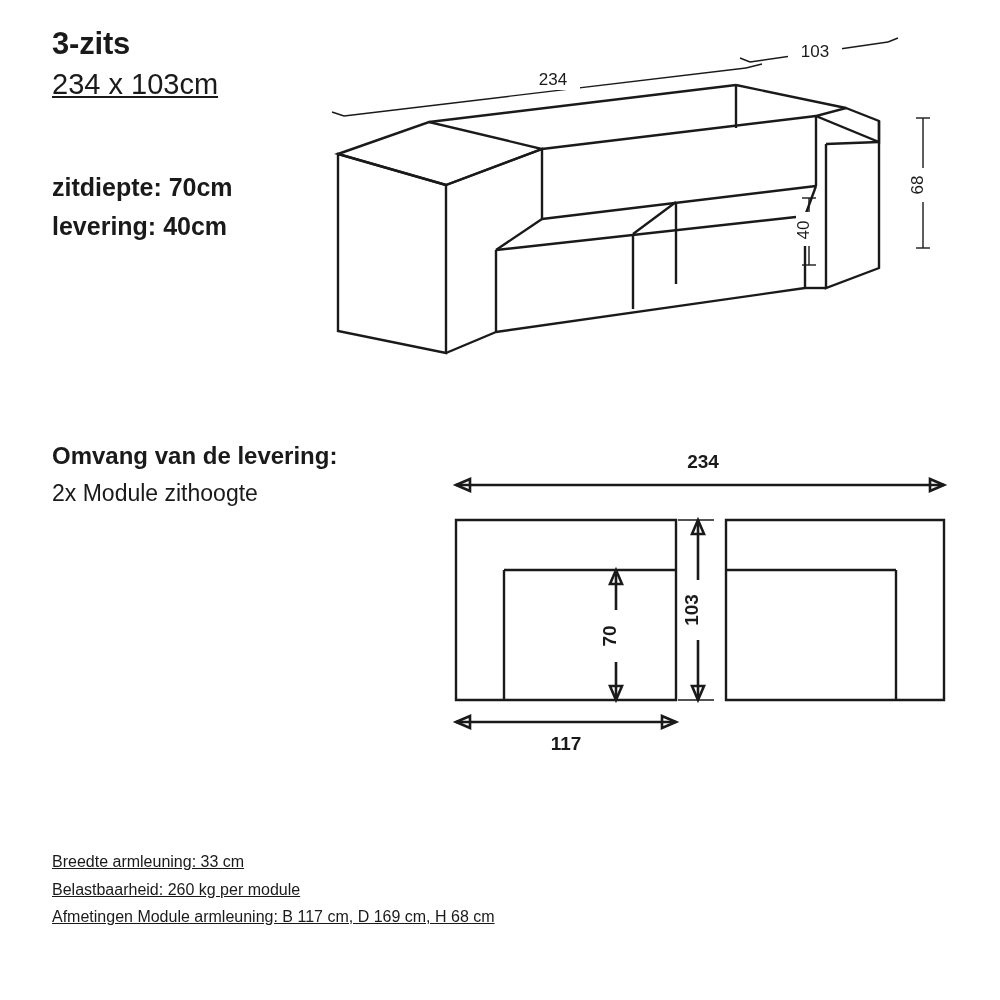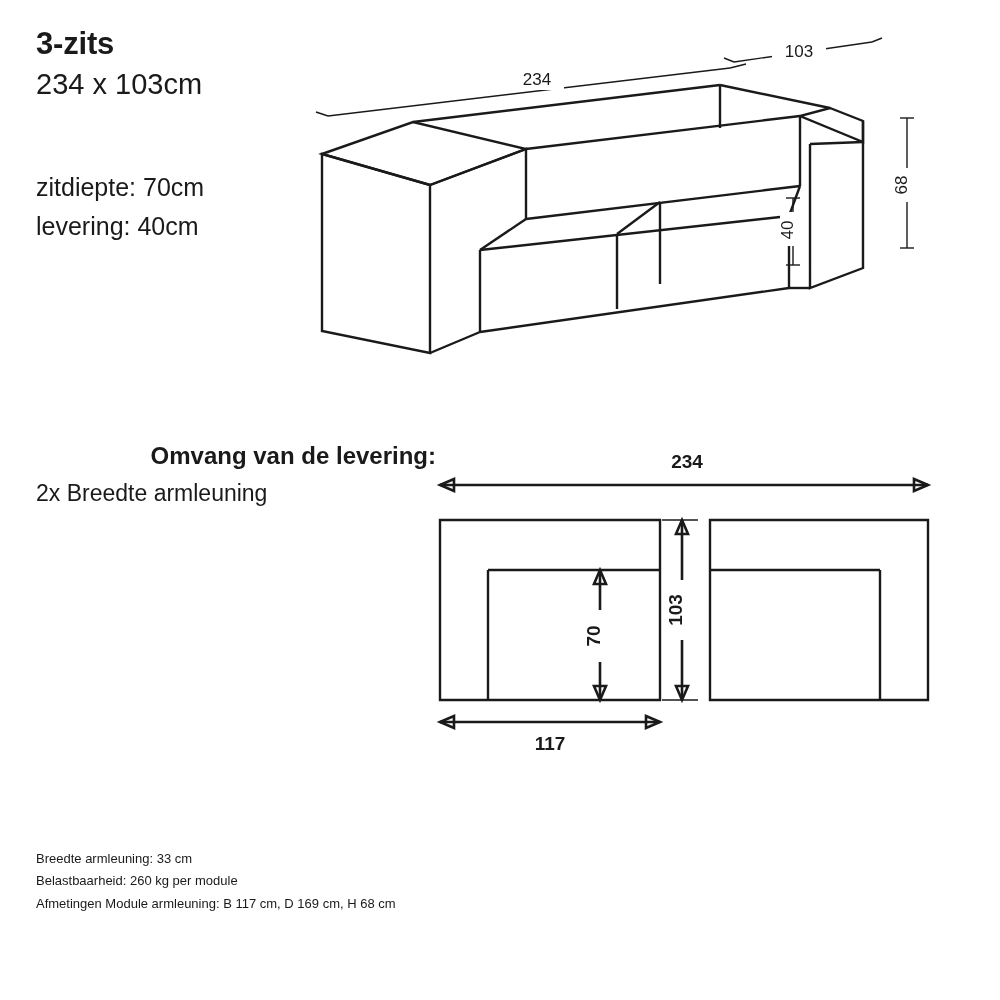--- a/index.html
+++ b/index.html
@@ -11,20 +11,21 @@
     width: 1000px;
     height: 1000px;
     position: relative;
     font-family: "Liberation Sans", sans-serif;
     color: #1a1a1a;
     overflow: hidden;
   }
   .page {
     position: absolute;
     inset: 0;
+    margin-left: 16px;
   }
 
   
   .title-block {
     position: absolute;
     left: 36px;
     top: 26px;
     width: 300px;
   }
   .title-main {
@@ -32,62 +33,64 @@
     font-weight: bold;
     letter-spacing: -0.2px;
     line-height: 1.15;
     margin: 0;
   }
   .title-sub {
     font-size: 29px;
     font-weight: normal;
     line-height: 1.25;
     margin: 4px 0 0 0;
+    text-decoration: underline;
   }
   .spec-lines {
     position: absolute;
     left: 36px;
     top: 168px;
     width: 320px;
   }
   .spec-line {
     font-size: 25px;
     line-height: 1.55;
     white-space: nowrap;
+    font-weight: bold;
   }
 
   .scope-block {
     position: absolute;
     left: 36px;
     top: 442px;
     width: 400px;
   }
   .scope-title {
     font-size: 24px;
     font-weight: bold;
     margin: 0;
     line-height: 1.2;
-    text-align: right;
   }
   .scope-item {
     font-size: 23px;
     margin-top: 8px;
     line-height: 1.25;
   }
 
   .footnotes {
     position: absolute;
     left: 36px;
     top: 848px;
     width: 700px;
   }
   .footnote {
-    font-size: 13px;
+    font-size: 16px;
     line-height: 1.72;
     white-space: nowrap;
+    text-decoration: underline;
   }
 
   
   .draw {
     position: absolute;
   }
   #perspective-drawing {
     left: 300px;
     top: 20px;
   }
@@ -199,21 +202,21 @@
       <path class="ln thin" d="M 486 178 L 500 178"></path>
       <path class="ln thin" d="M 493 178 L 493 245"></path>
       <path class="ln thin" d="M 486 245 L 500 245"></path>
       <rect x="480" y="192" width="26" height="34" fill="#ffffff"></rect>
       <text class="dimtext" x="493" y="210" text-anchor="middle" transform="rotate(-90 493 210)">40</text>
     </g>
   </svg>
 
   <div class="scope-block">
     <div class="scope-title">Omvang van de levering:</div>
-    <div class="scope-item">2x Breedte armleuning</div>
+    <div class="scope-item">2x Module zithoogte</div>
   </div>
 
   <svg class="draw" id="plan-drawing" width="560" height="340" viewBox="0 0 560 340">
 
     <g>
       <path class="ln dim-ln-b" d="M 30 55 L 518 55"></path>
       <path class="ln dim-ln-b" d="M 30 55 L 44 49 L 44 61 Z" fill="#1a1a1a"></path>
       <path class="ln dim-ln-b" d="M 518 55 L 504 49 L 504 61 Z" fill="#1a1a1a"></path>
       <rect x="248" y="18" width="58" height="26" fill="#ffffff"></rect>
       <text class="dimtext-b" x="277" y="38" text-anchor="middle">234</text>

